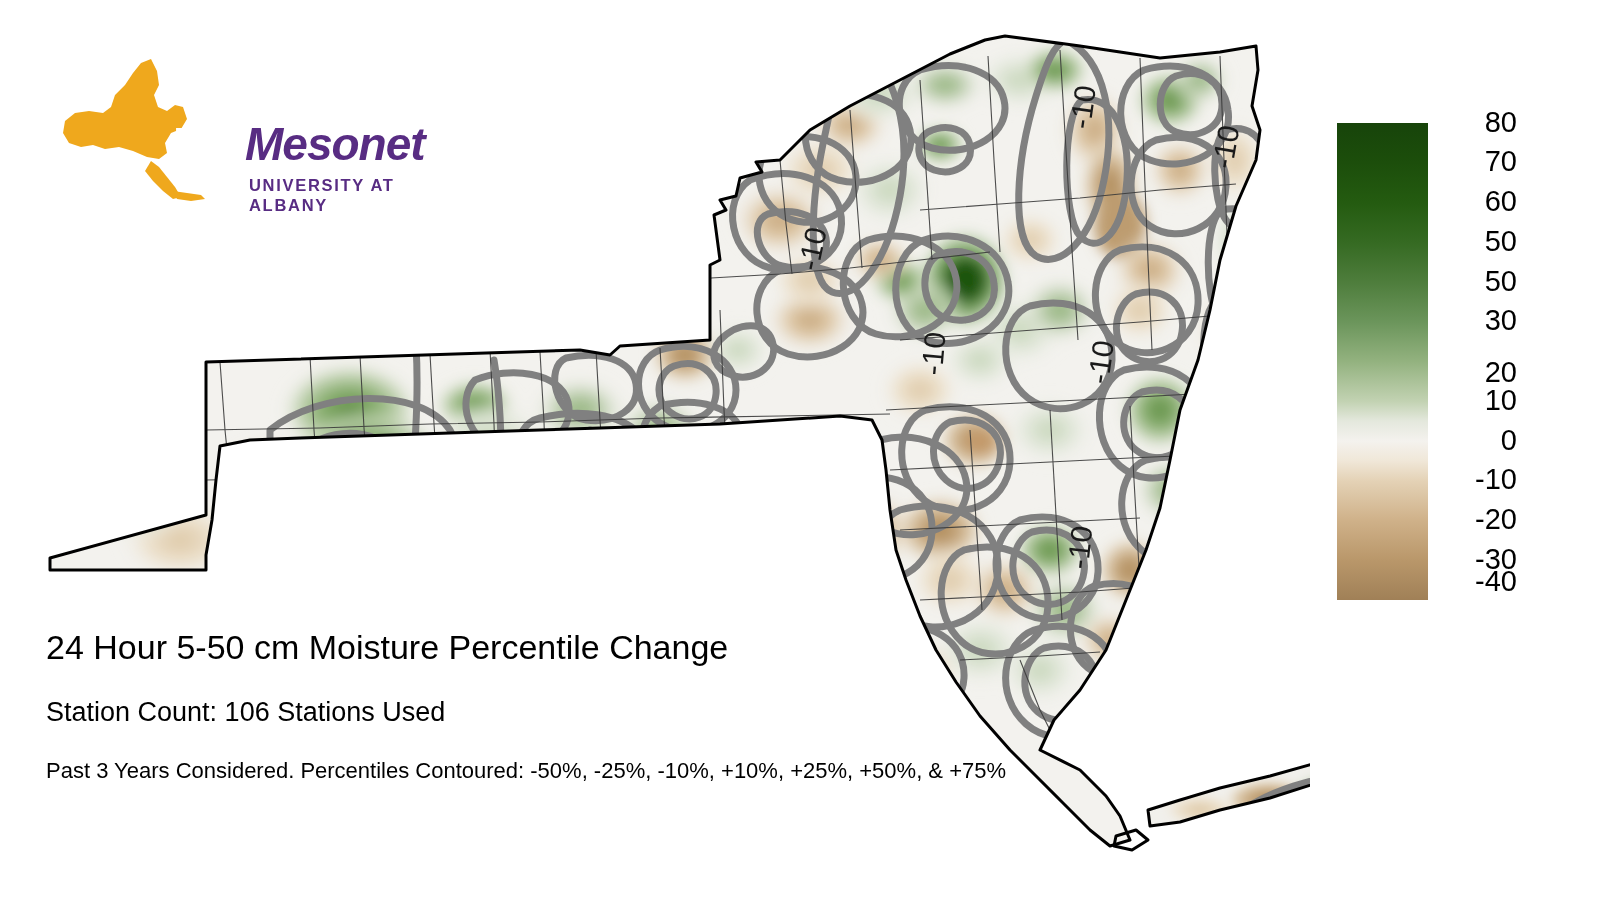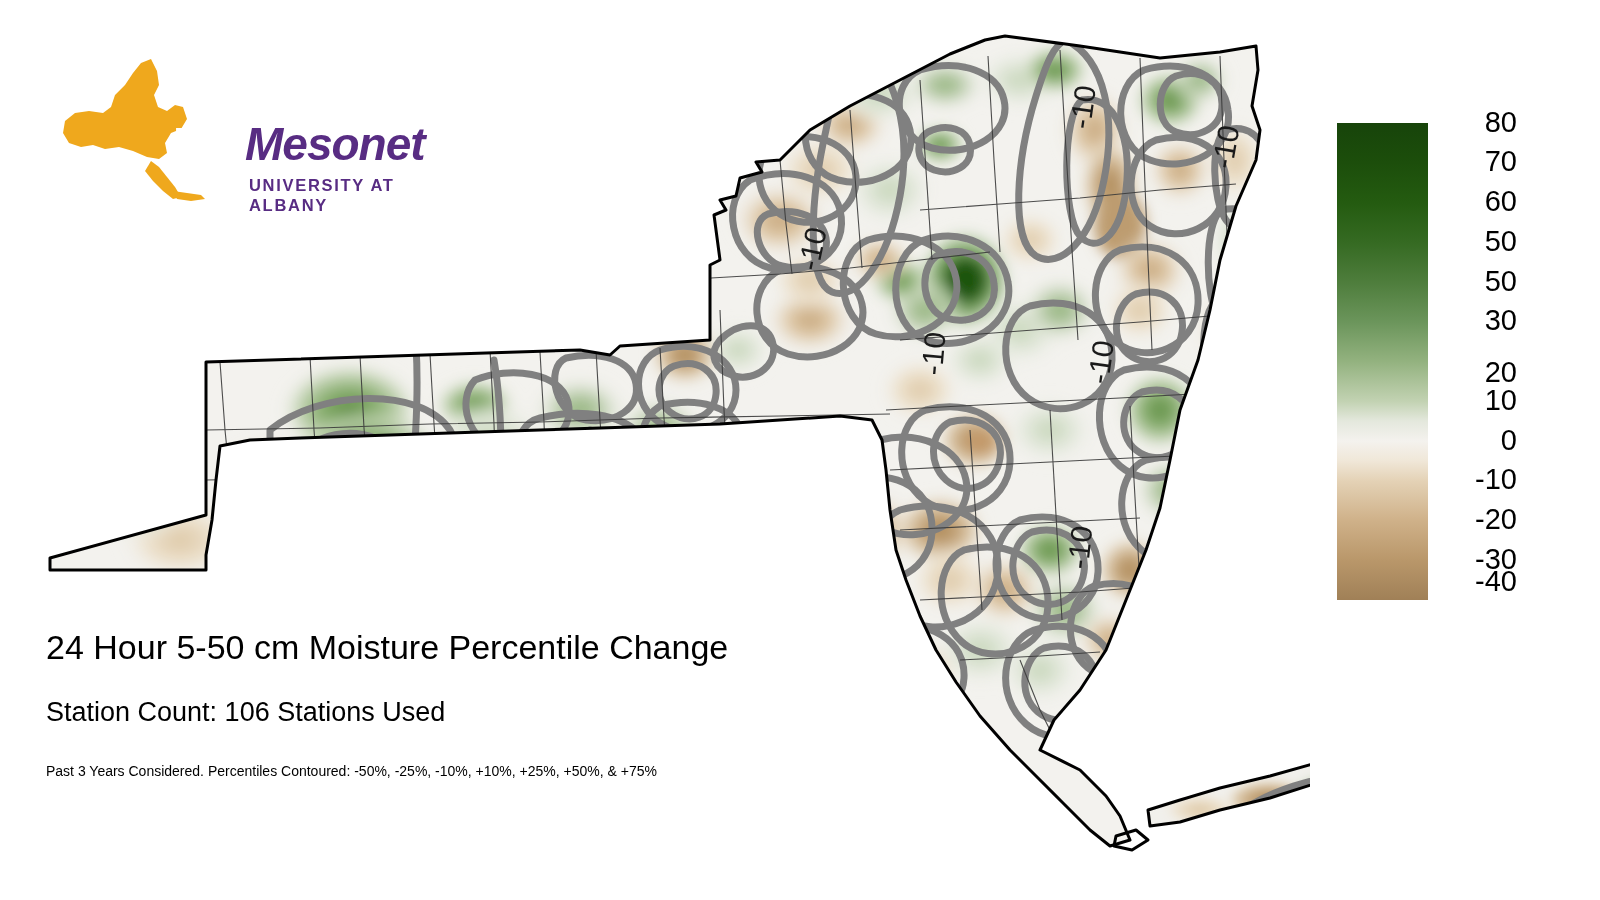--- a/index.html
+++ b/index.html
@@ -32,21 +32,21 @@
   #cbar-ticks{position:absolute;left:1455px;top:110px;width:120px;height:505px;}
   #cbar-ticks .tk{position:absolute;left:0;width:62px;text-align:right;
        font-size:29px;line-height:29px;color:#000;
        font-family:"Liberation Sans",sans-serif;}
 
   
   #caption{position:absolute;left:46px;top:625px;width:1120px;}
   #title{font-size:34px;line-height:44px;color:#000;white-space:nowrap;}
   #sub1{margin-top:24px;font-size:27px;line-height:36px;color:#000;white-space:nowrap;}
   #sub2{margin-top:25px;font-size:27px;line-height:36px;color:#000;white-space:nowrap;}
-  #note{margin-top:29px;font-size:14px;line-height:24px;color:#000;white-space:nowrap;}
+  #note{margin-top:29px;font-size:22px;line-height:24px;color:#000;white-space:nowrap;}
 </style>
 </head>
 <body>
 
 <div id="page">
 
   <div id="map">
     <svg viewBox="0 0 1290 860" preserveAspectRatio="none">
       <defs>
 

